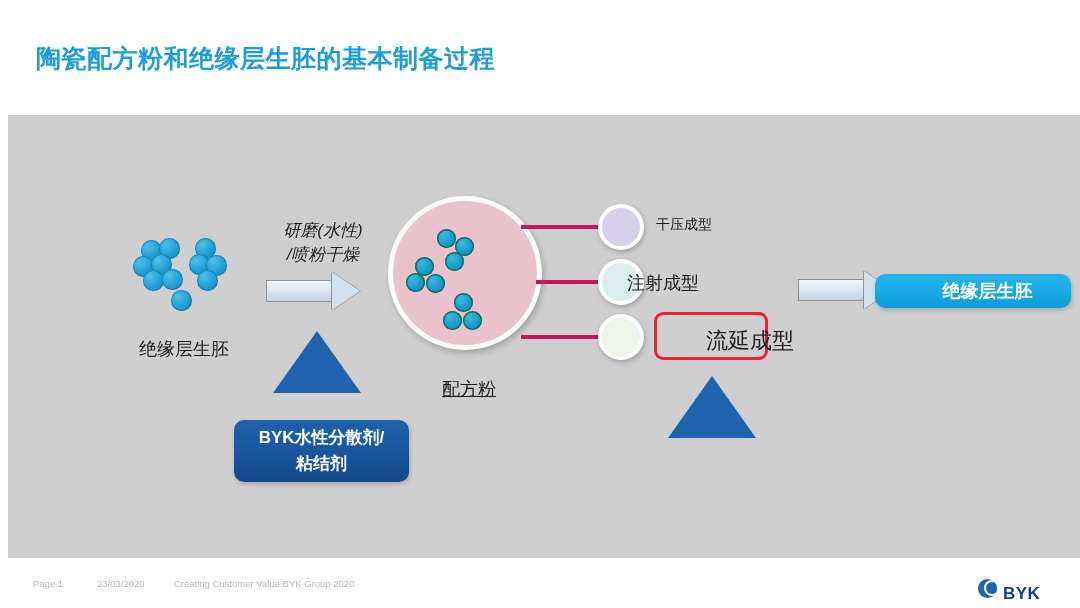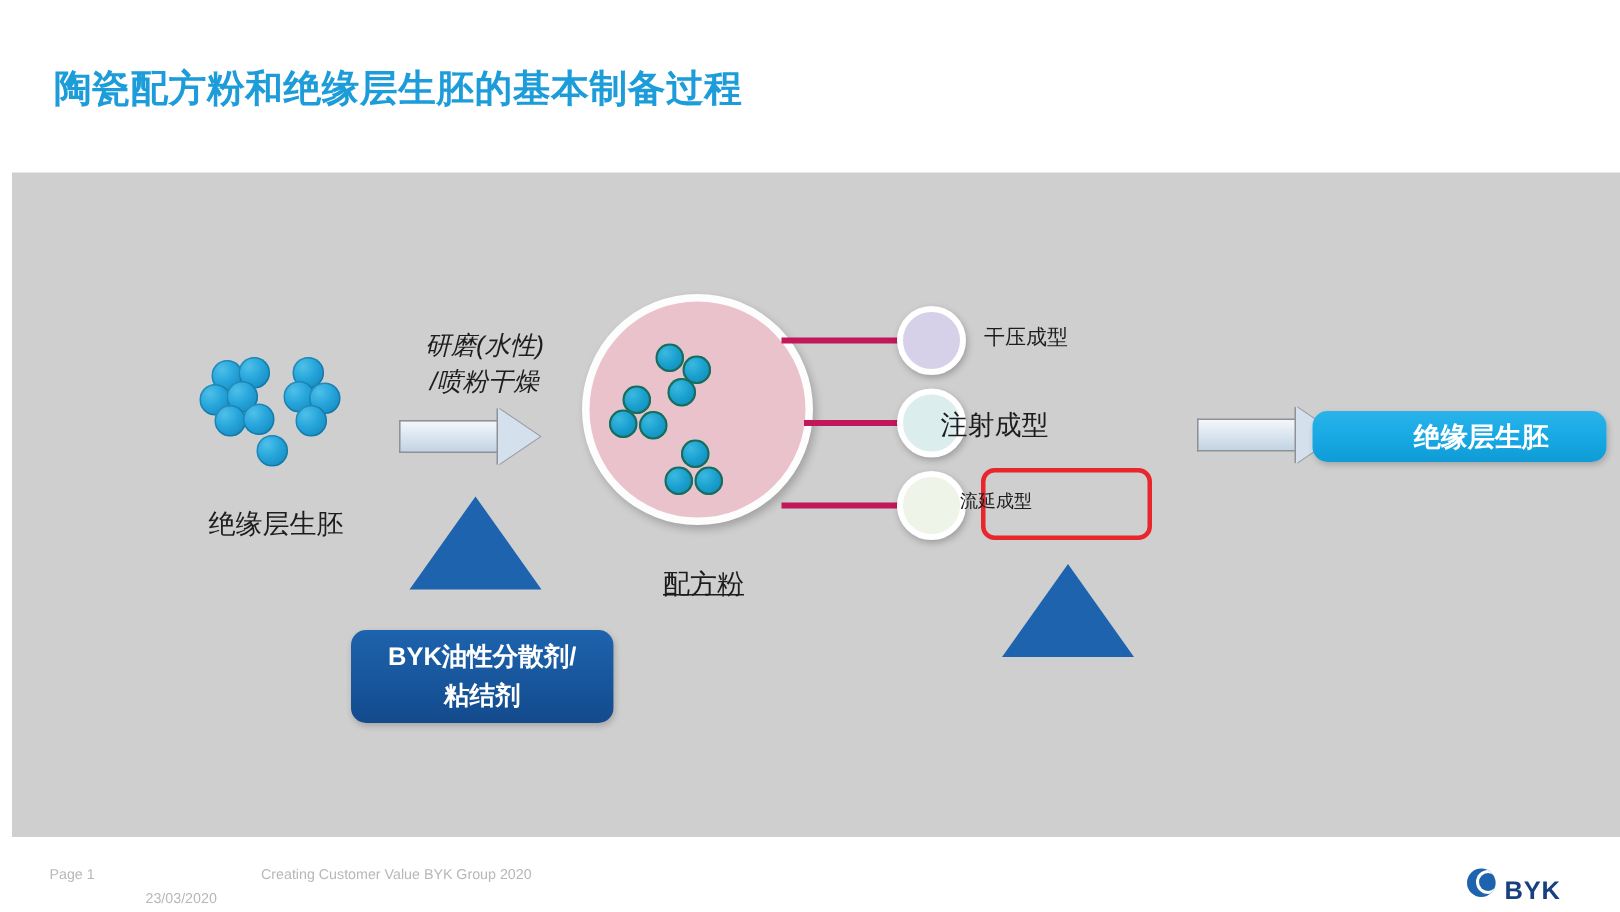--- a/index.html
+++ b/index.html
@@ -305,38 +305,38 @@
   <div class="connector" style="left:513px; top:220px; width:85px;"></div>
 
   <div class="small-circle" style="left:590px; top:89px; background:#d6d0e8;"></div>
   <div class="small-circle" style="left:590px; top:144px; background:#dcedee;"></div>
   <div class="small-circle" style="left:590px; top:199px; background:#eef4e7;"></div>
 
   <div class="plain-label" style="left:648px; top:101px; font-size:14px;">干压成型</div>
   <div class="plain-label" style="left:619px; top:156px; font-size:18px;">注射成型</div>
 
   <div class="red-box" style="left:646px; top:197px; width:114px; height:48px;"></div>
-  <div class="plain-label" style="left:632px; top:211px; font-size:12px;">流延成型</div>
+  <div class="plain-label" style="left:698px; top:211px; font-size:22px;">流延成型</div>
 
   <div class="arrow-block" style="left:790px; top:156px; width:90px; height:38px;">
     <div class="arrow-shaft"></div>
     <div class="arrow-head"></div>
   </div>
 
   <div class="result-box" style="left:867px; top:159px; width:167px; height:34px;padding-left:29px;">绝缘层生胚</div>
 
   <div class="triangle" style="left:265px; top:216px;"></div>
-  <div class="callout" style="left:226px; top:305px; width:175px; height:62px;">BYK油性分散剂/
+  <div class="callout" style="left:226px; top:305px; width:175px; height:62px;">BYK水性分散剂/
 粘结剂</div>
 
   <div class="triangle" style="left:660px; top:261px;"></div>
 
 </div>
 
 <div class="footer"></div>
 <div class="footer-text" style="left:33px;">Page 1</div>
-<div class="footer-text" style="left:97px;margin-top:16px;">23/03/2020</div>
+<div class="footer-text" style="left:97px;">23/03/2020</div>
 <div class="footer-text" style="left:174px;">Creating Customer Value BYK Group 2020</div>
 
 <div class="logo">
   <span class="logo-mark"></span>
   <span class="logo-text">BYK</span>
 </div>
 
 </body></html>

